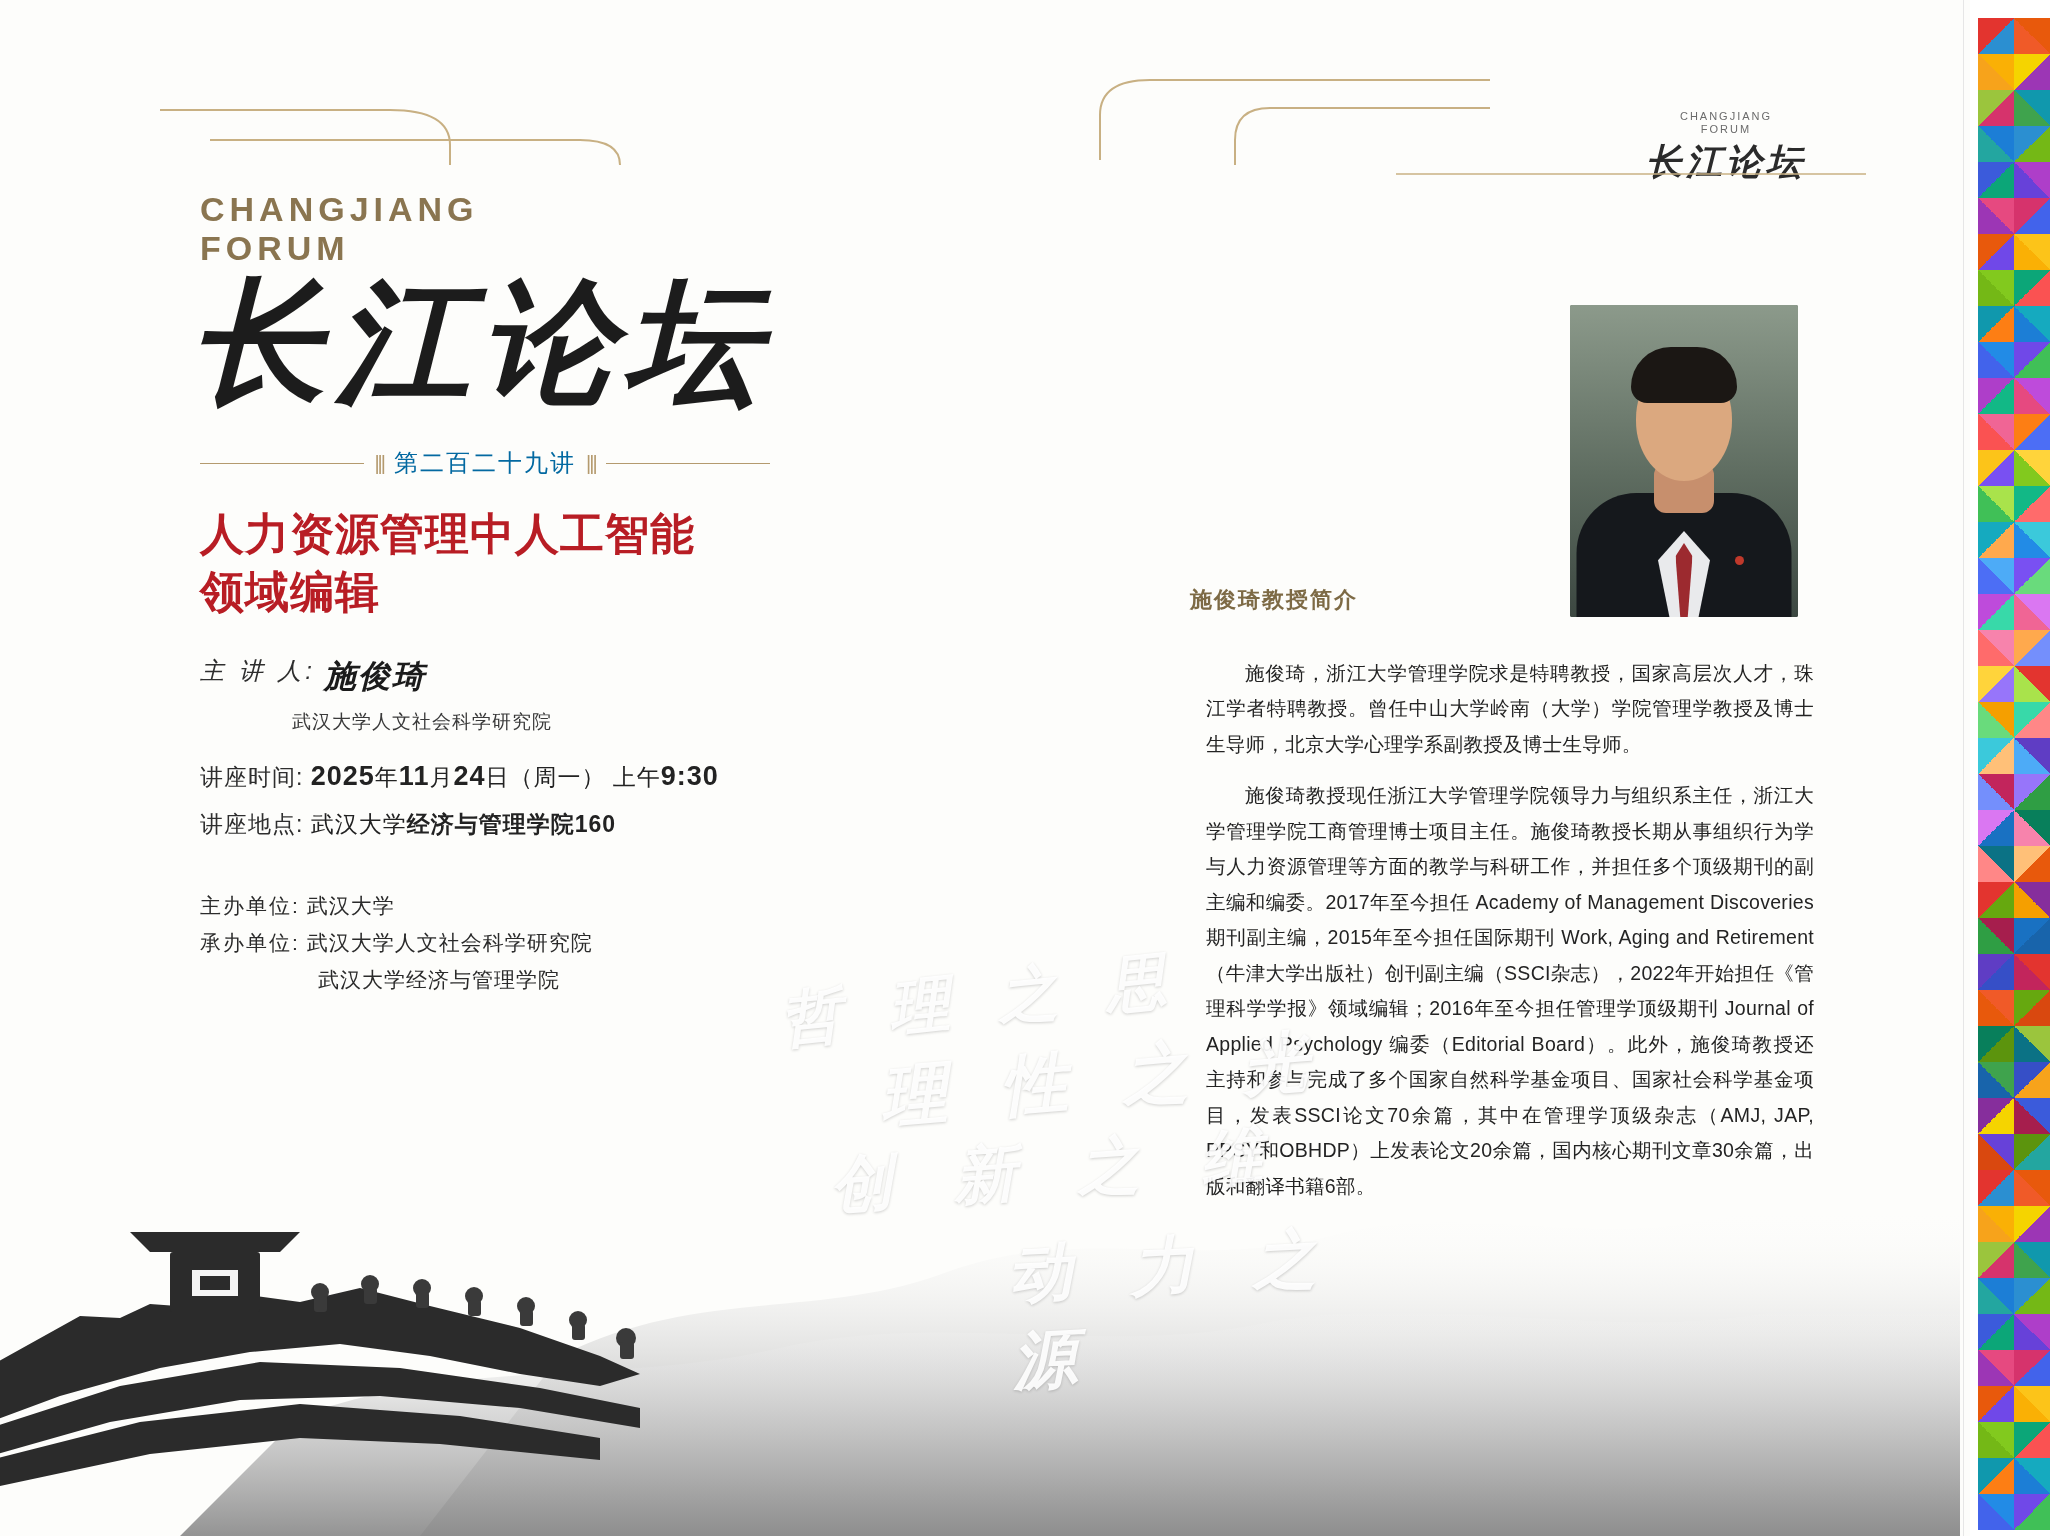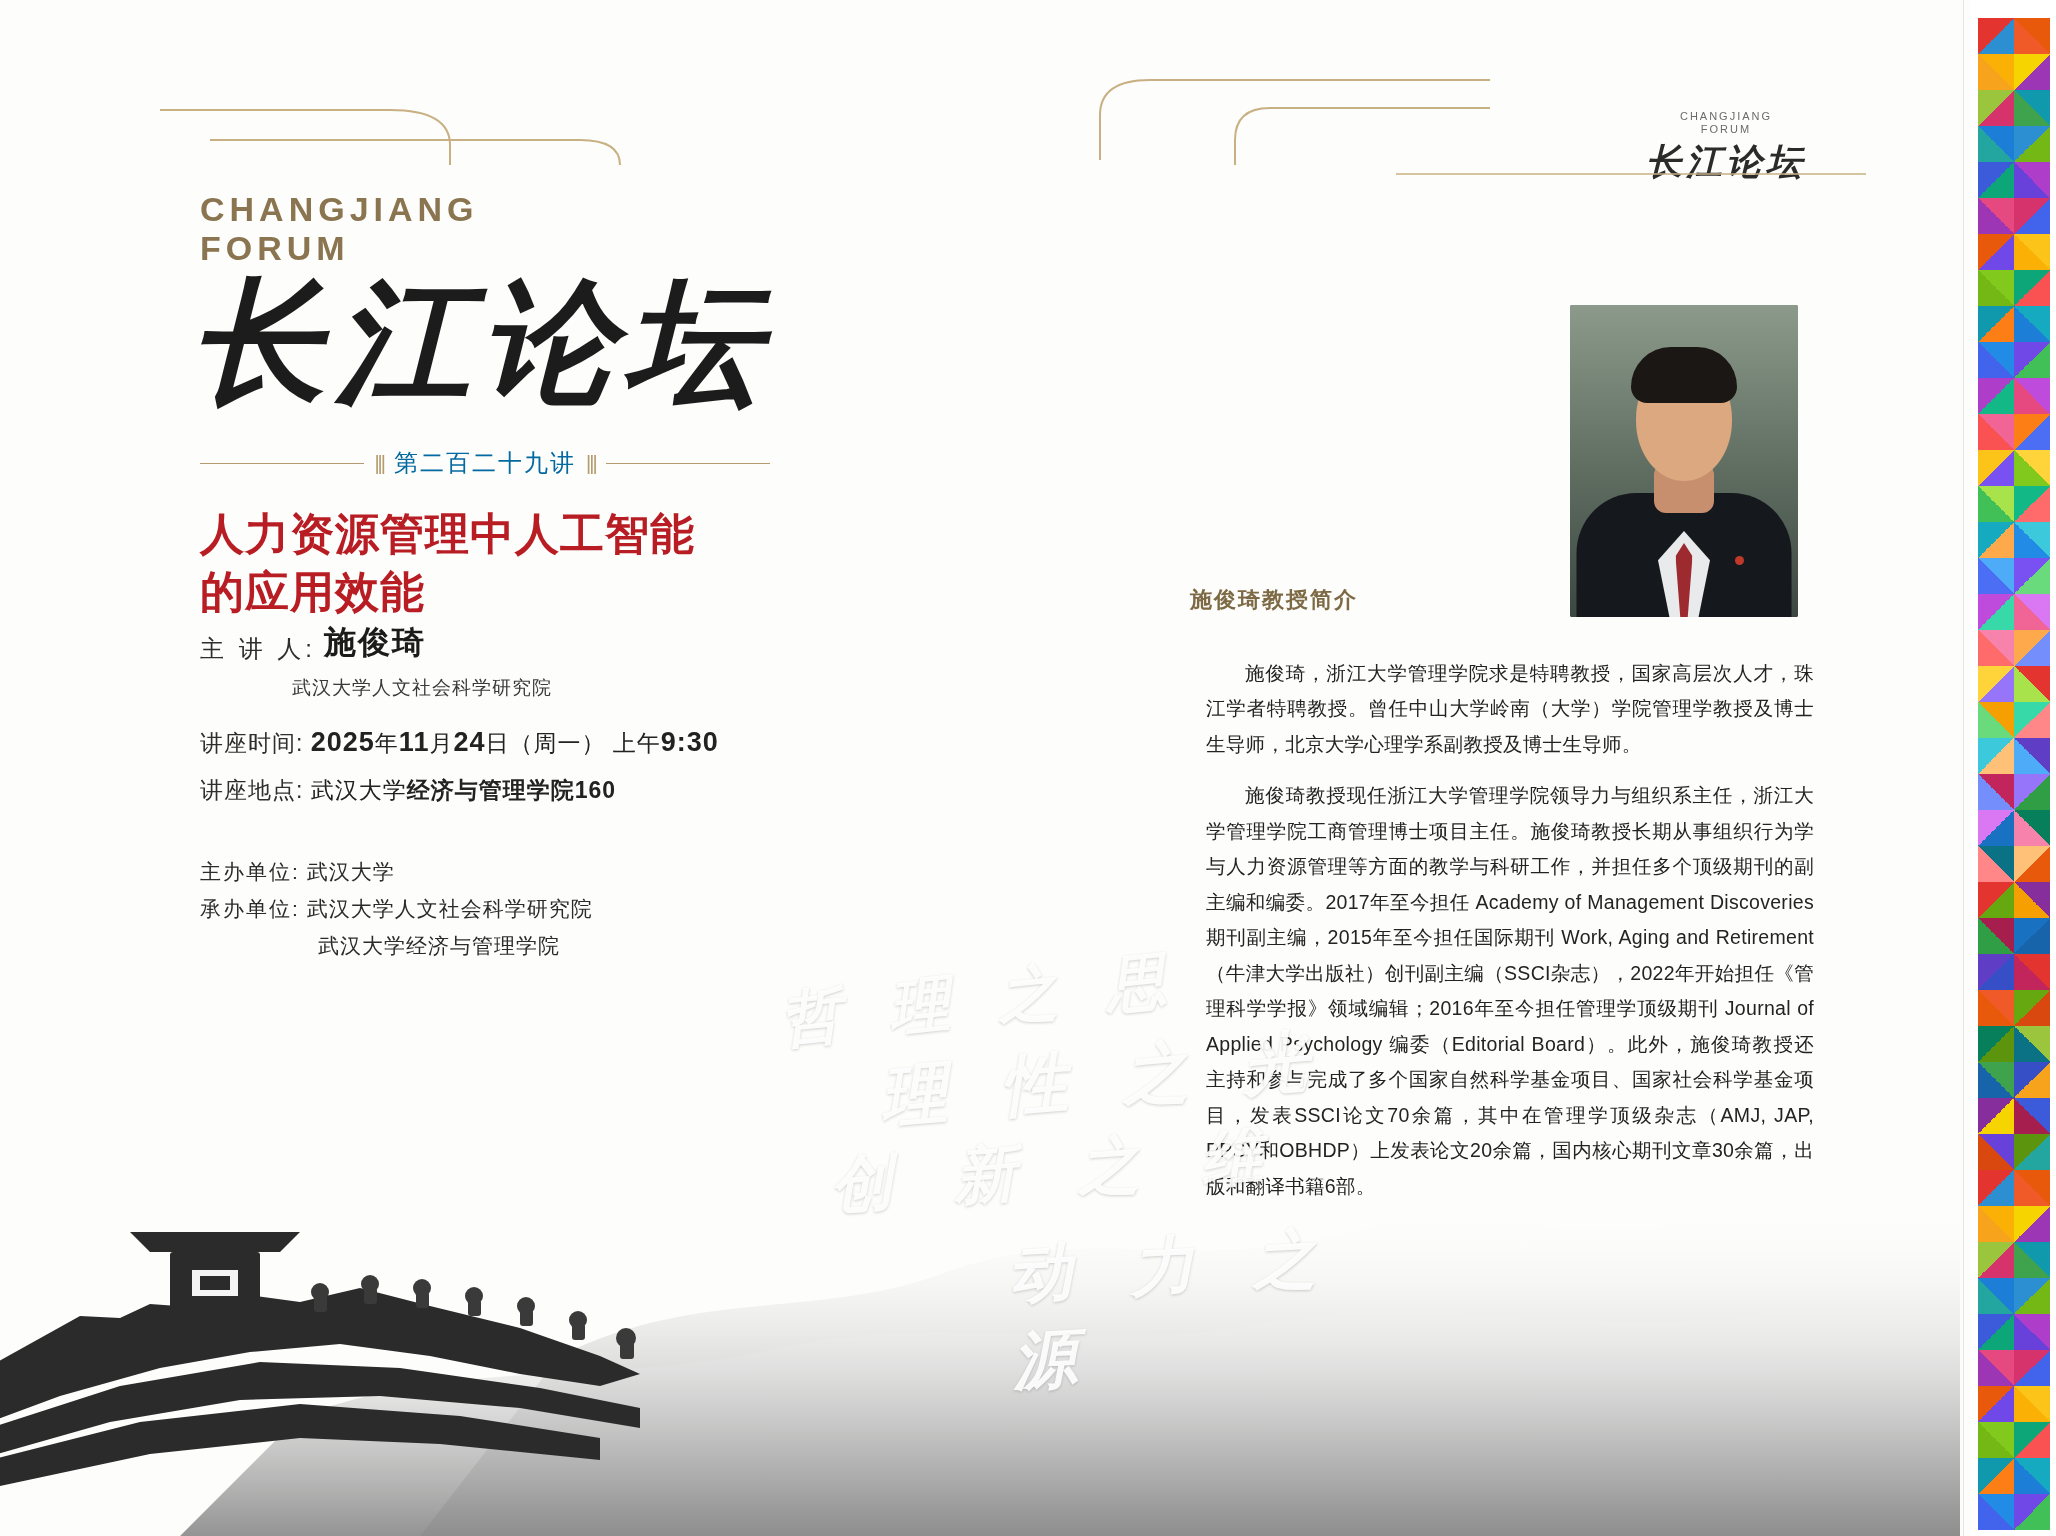--- a/index.html
+++ b/index.html
@@ -113,22 +113,24 @@
     margin-top: 26px;
     font-family: "DejaVu Sans", sans-serif;
     font-weight: bold;
     font-size: 44px;
     line-height: 1.32;
     color: #b81d24;
     letter-spacing: 1px;
   }
 
   .speaker-row {
+    margin-top: 34px;
     display: flex;
-    align-items: flex-end;
+    align-items: flex-start;
+    font-style: italic;
   }
   .speaker-label {
     font-size: 24px;
     color: #2e2e2e;
     letter-spacing: 4px;
   }
   .speaker-name {
     font-size: 32px;
     font-weight: bold;
     color: #1b1b1b;
@@ -341,21 +343,21 @@
     <div class="session-row">
       <div class="rule"></div>
       <div class="bars">|||</div>
       <div class="session-text">第二百二十九讲</div>
       <div class="bars">|||</div>
       <div class="rule"></div>
     </div>
 
     <div class="talk-title">
       <div>人力资源管理中人工智能</div>
-      <div>的应用效能</div>
+      <div>领域编辑</div>
     </div>
 
     <div class="speaker-row">
       <span class="speaker-label">主 讲 人:</span>
       <span class="speaker-name">施俊琦</span>
     </div>
     <div class="speaker-affil">武汉大学人文社会科学研究院</div>
 
     <div class="meta-row">
       <span class="lbl">讲座时间:</span>

